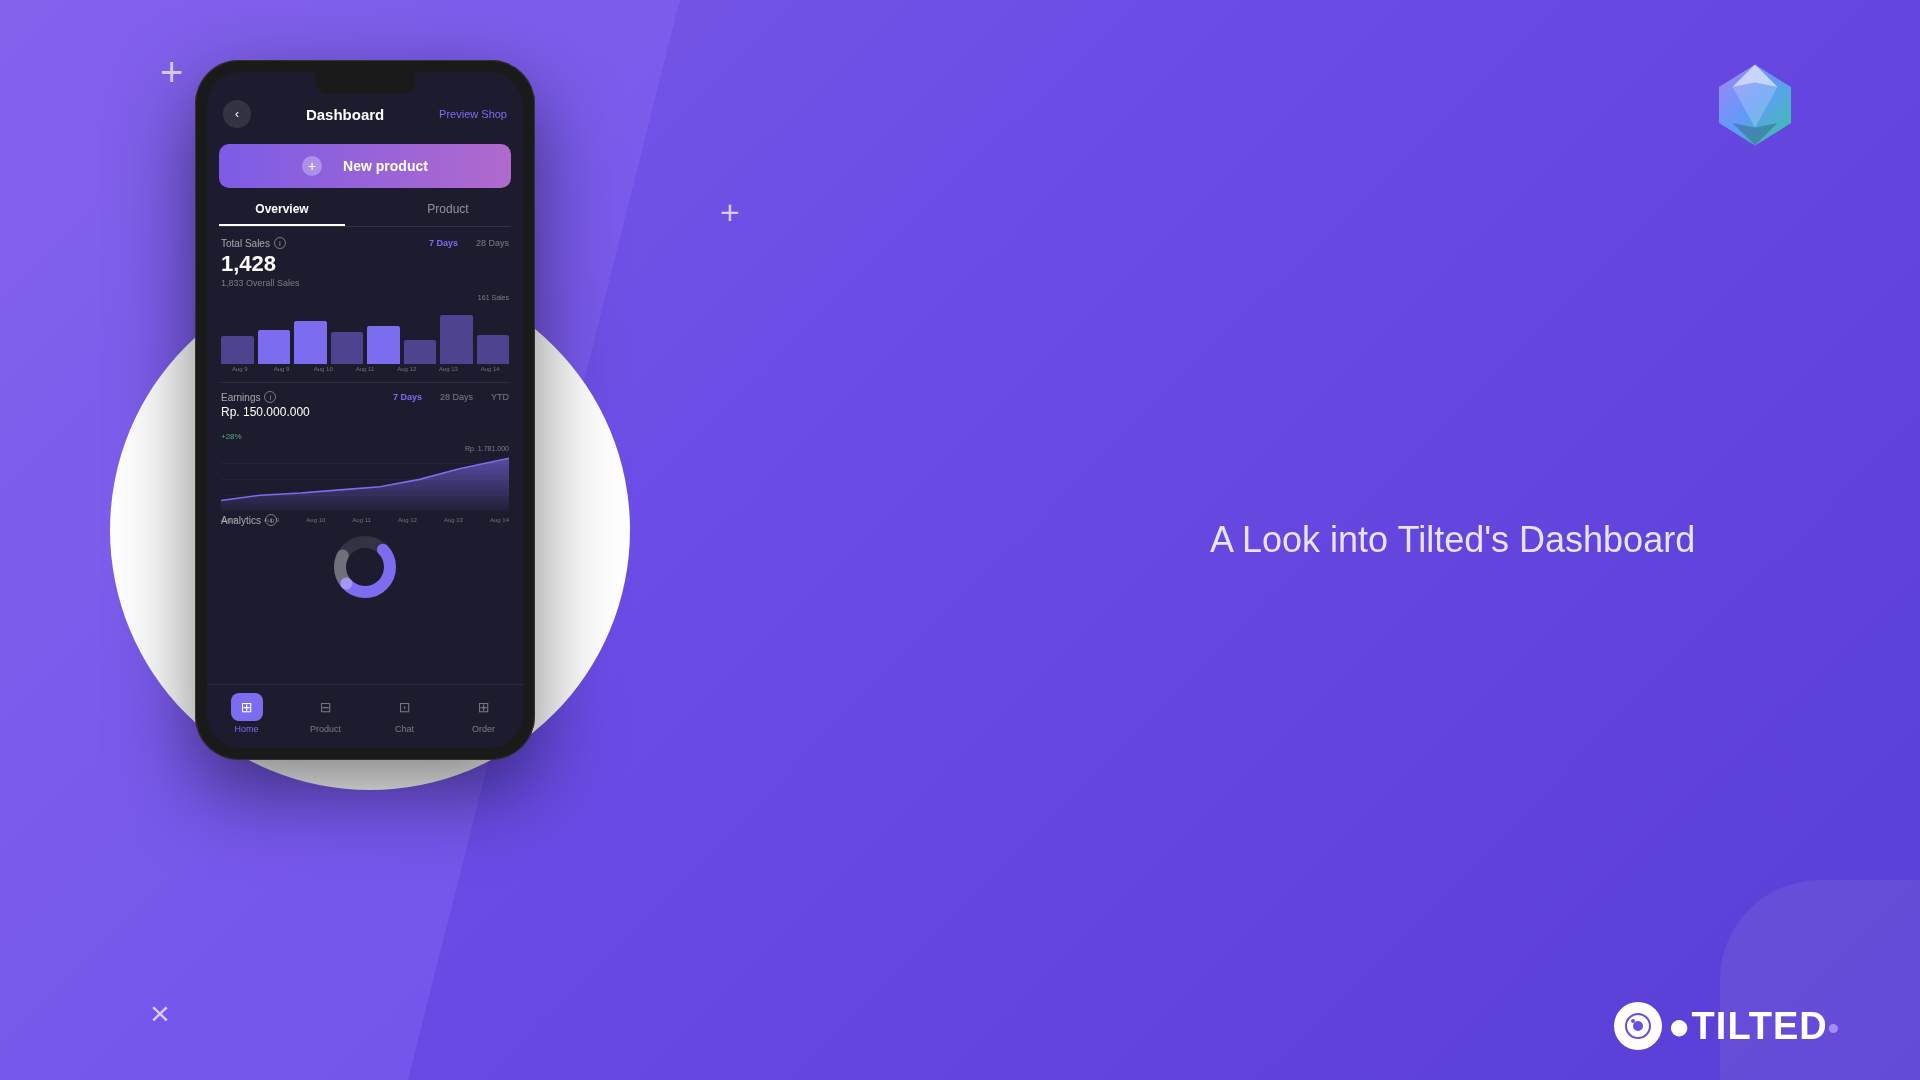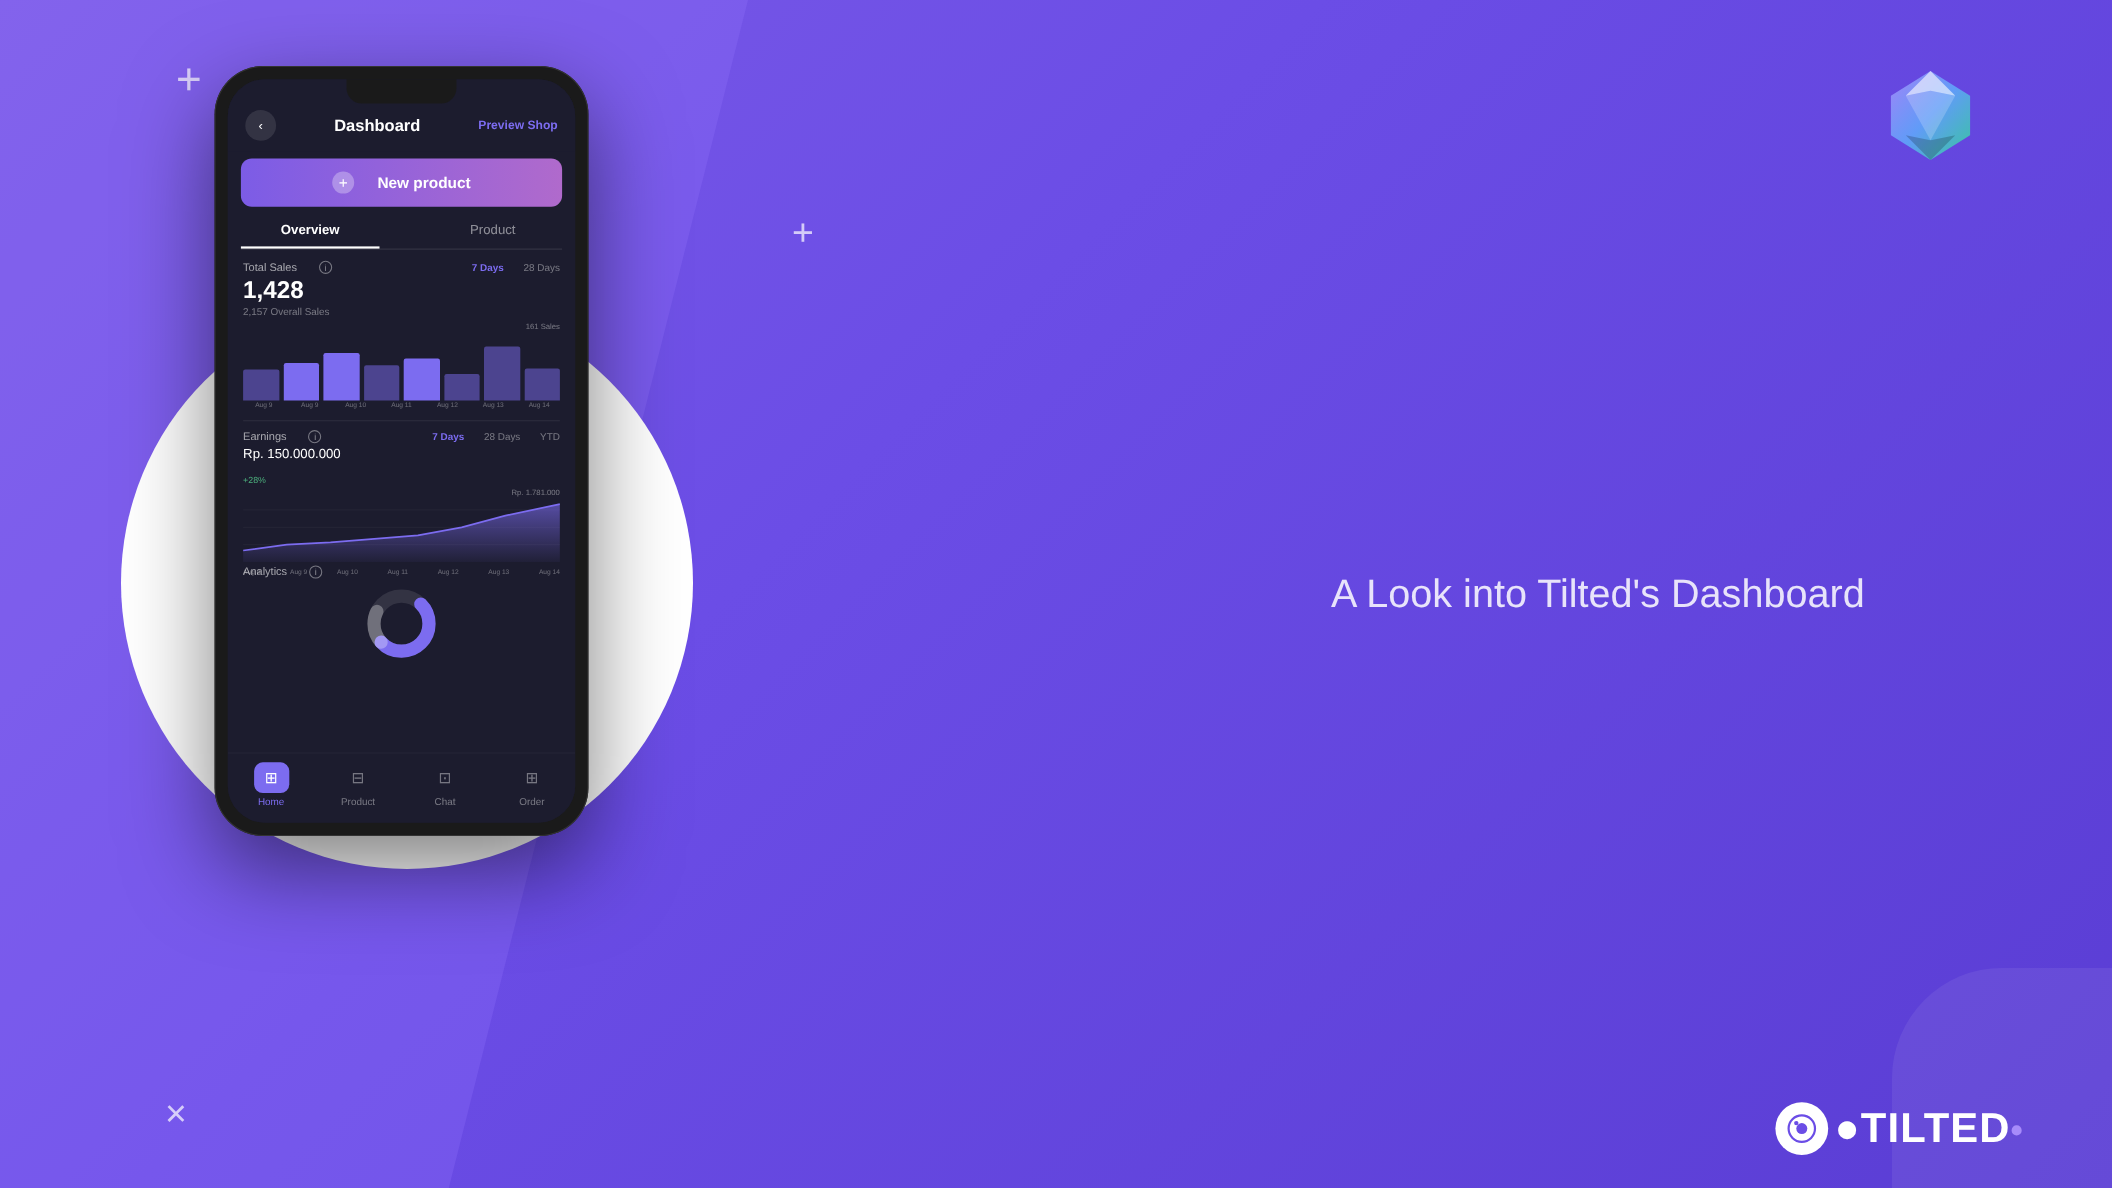--- a/index.html
+++ b/index.html
@@ -128,21 +128,21 @@
       font-size: 12px;
     }
     .screen-header .title {
       color: white;
       font-size: 15px;
       font-weight: 600;
     }
     .screen-header .preview {
       color: #7c6cf0;
       font-size: 11px;
-      font-weight: 700;
+      font-weight: 400;
     }
 
     
     .new-product-btn {
       margin: 6px 12px;
       background: linear-gradient(90deg, #7c5ce6, #b06acc);
       border-radius: 10px;
       padding: 12px;
       display: flex;
       align-items: center;
@@ -197,21 +197,21 @@
       display: flex;
       justify-content: space-between;
       align-items: center;
       margin-bottom: 2px;
     }
     .section-label {
       color: rgba(255,255,255,0.6);
       font-size: 10px;
       display: flex;
       align-items: center;
-      gap: 20px;
+      gap: 4px;
     }
     .section-label .info-icon {
       width: 12px;
       height: 12px;
       border: 1px solid rgba(255,255,255,0.4);
       border-radius: 50%;
       display: inline-flex;
       align-items: center;
       justify-content: center;
       font-size: 8px;
@@ -511,21 +511,21 @@
           <div class="section-label">
             <span>Total Sales</span>
             <span class="info-icon">i</span>
           </div>
           <div class="days-filter">
             <span class="day-btn active">7 Days</span>
             <span class="day-btn">28 Days</span>
           </div>
         </div>
         <div class="sales-number">1,428</div>
-        <div class="sales-sub">2,157 Overall Sales</div>
+        <div class="sales-sub">1,833 Overall Sales</div>
 
         <div class="bar-chart">
           <span class="bar-chart-label">161 Sales</span>
           <div class="bars">
             <div class="bar" style="height:48%"></div>
             <div class="bar highlighted" style="height:58%"></div>
             <div class="bar highlighted" style="height:75%"></div>
             <div class="bar" style="height:55%"></div>
             <div class="bar highlighted" style="height:65%"></div>
             <div class="bar" style="height:42%"></div>

